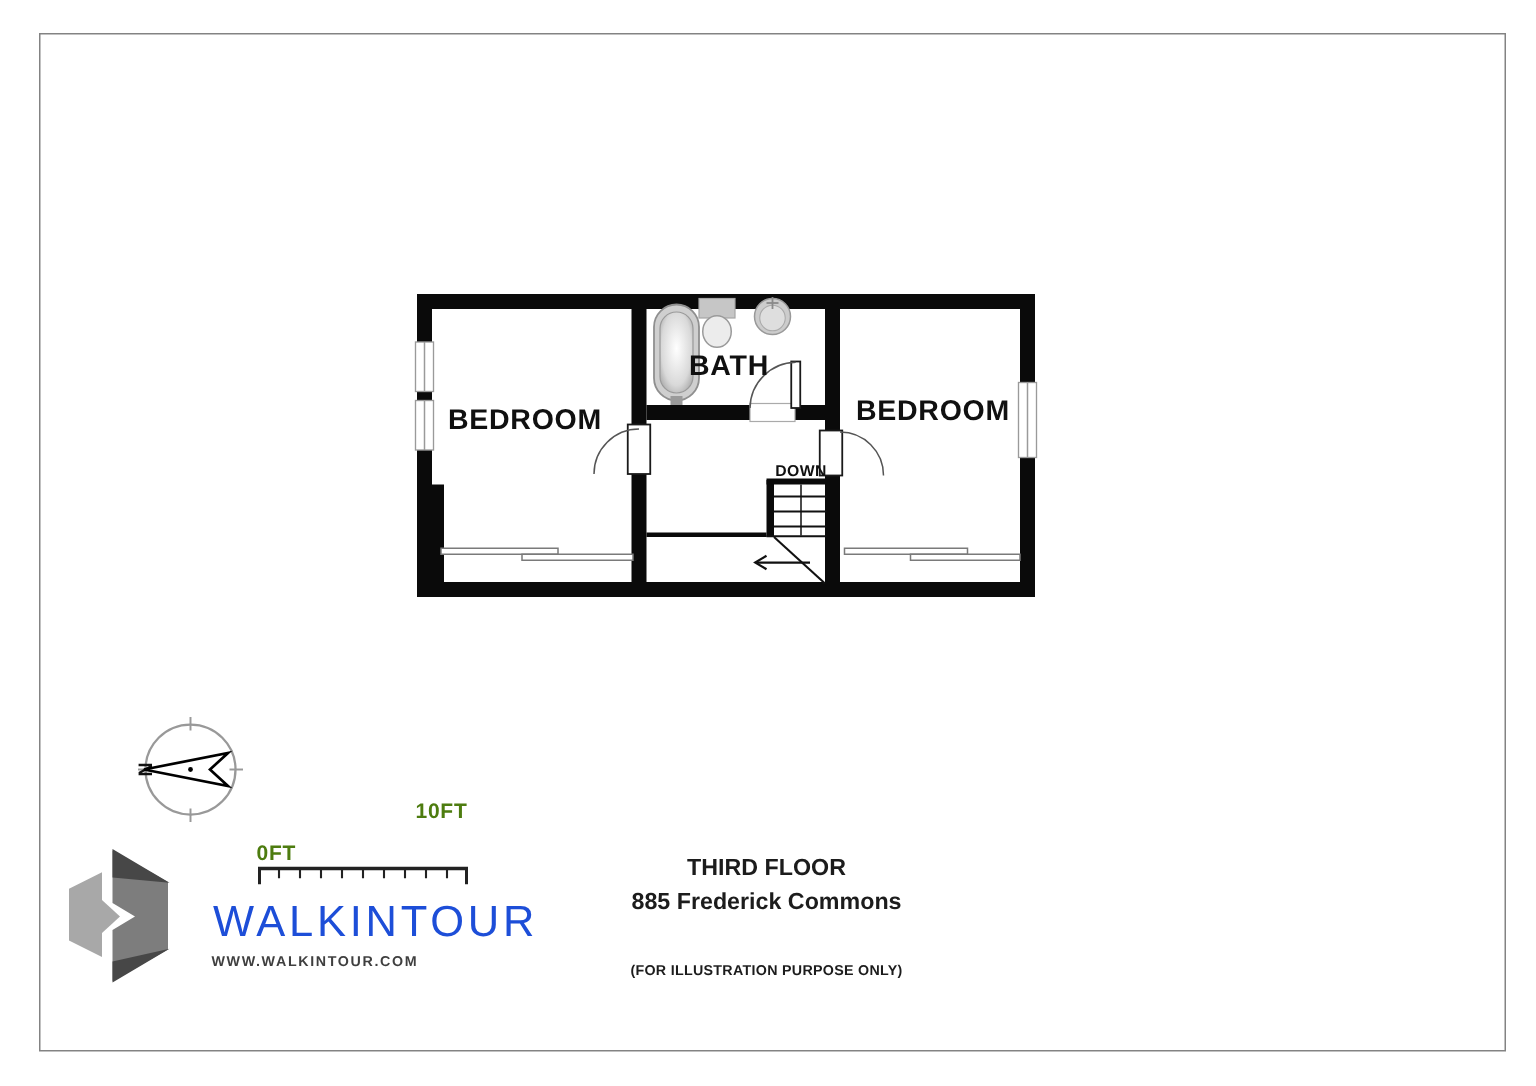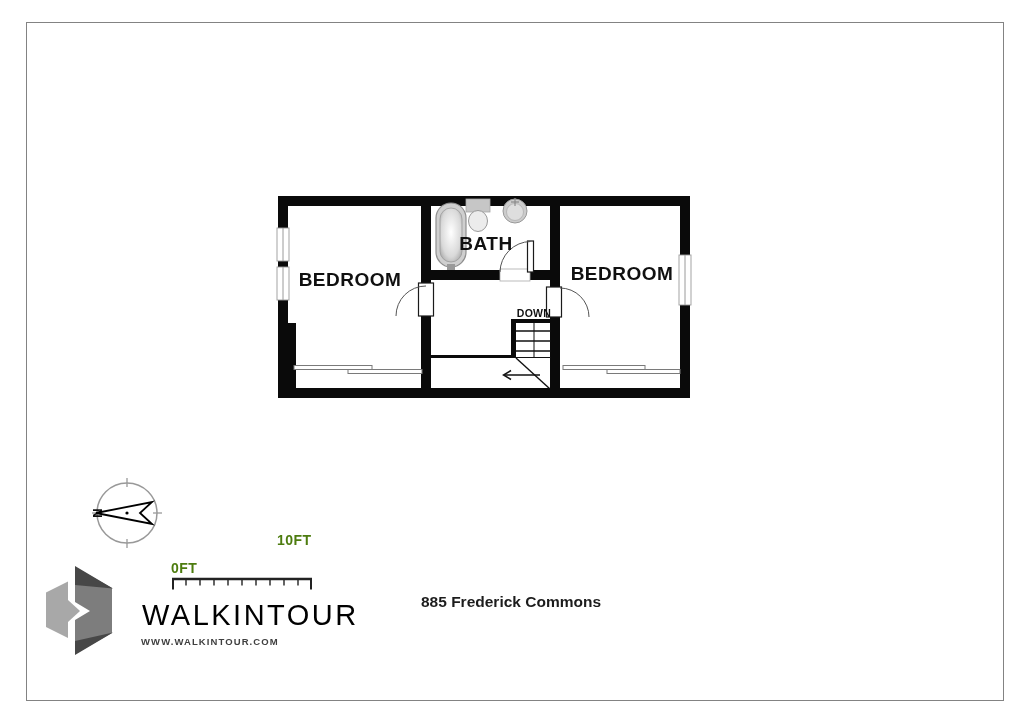--- a/index.html
+++ b/index.html
@@ -2,21 +2,21 @@
 <html><head>
 <meta charset="utf-8">
 <style>
   html,body{margin:0;padding:0;background:#fff;}
   body{width:1024px;height:724px;position:relative;font-family:"Liberation Sans",sans-serif;overflow:hidden;}
   .canvas{position:absolute;left:0;top:0;width:1024px;height:724px;background:#ffffff;}
   .frame{position:absolute;left:26px;top:22px;width:976px;height:677px;border:1.5px solid #838383;background:#fff;}
   svg.plan{position:absolute;left:0;top:0;width:1024px;height:724px;}
   .label{position:absolute;color:#1e1e1e;}
   .scale-label{font-size:14px;font-weight:bold;letter-spacing:.5px;color:#4d7c0f;}
-  .brand-word{position:absolute;left:142px;top:599px;width:200px;font-size:29px;letter-spacing:2.5px;color:#000000;font-weight:normal;white-space:nowrap;}
+  .brand-word{position:absolute;left:142px;top:599px;width:200px;font-size:29px;letter-spacing:2.5px;color:#1d4ed8;font-weight:normal;white-space:nowrap;}
   .brand-site{position:absolute;left:141px;top:636px;width:200px;text-align:left;font-size:9.5px;font-weight:bold;letter-spacing:1.1px;color:#3f3f3f;white-space:nowrap;}
   .titleblock{position:absolute;left:361px;width:300px;text-align:center;font-weight:bold;color:#1c1c1c;white-space:nowrap;}
   .t1{top:570px;font-size:15.5px;}
   .t2{top:593px;font-size:15.5px;}
   .t3{top:616px;font-size:15.5px;}
   .t4{top:642px;font-size:9.5px;letter-spacing:.2px;}
   text{font-family:"Liberation Sans",sans-serif;}
 </style>
 </head>
 <body>
@@ -144,14 +144,16 @@
       <polygon points="68,600 80,611 68,622" fill="#a8a8a8"></polygon>
     </g>
   </svg>
 
   <div class="label scale-label" style="left:171px;top:560px;">0FT</div>
   <div class="label scale-label" style="left:277px;top:532px;">10FT</div>
 
   <div class="brand-word">WALKINTOUR</div>
   <div class="brand-site">WWW.WALKINTOUR.COM</div>
 
+  <div class="titleblock t1">THIRD FLOOR</div>
   <div class="titleblock t2">885 Frederick Commons</div>
+  <div class="titleblock t4">(FOR ILLUSTRATION PURPOSE ONLY)</div>
 </div>
 
 </body></html>

